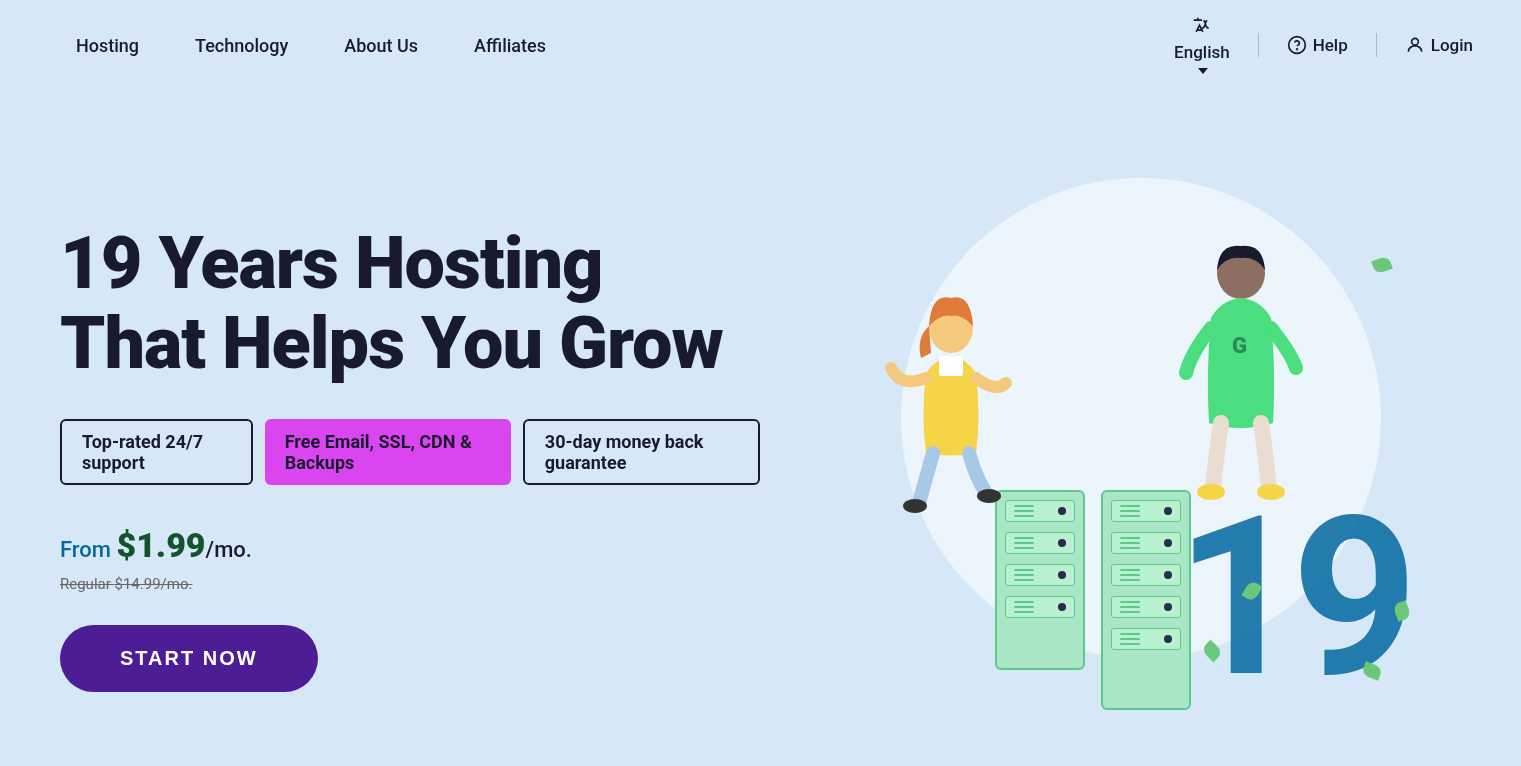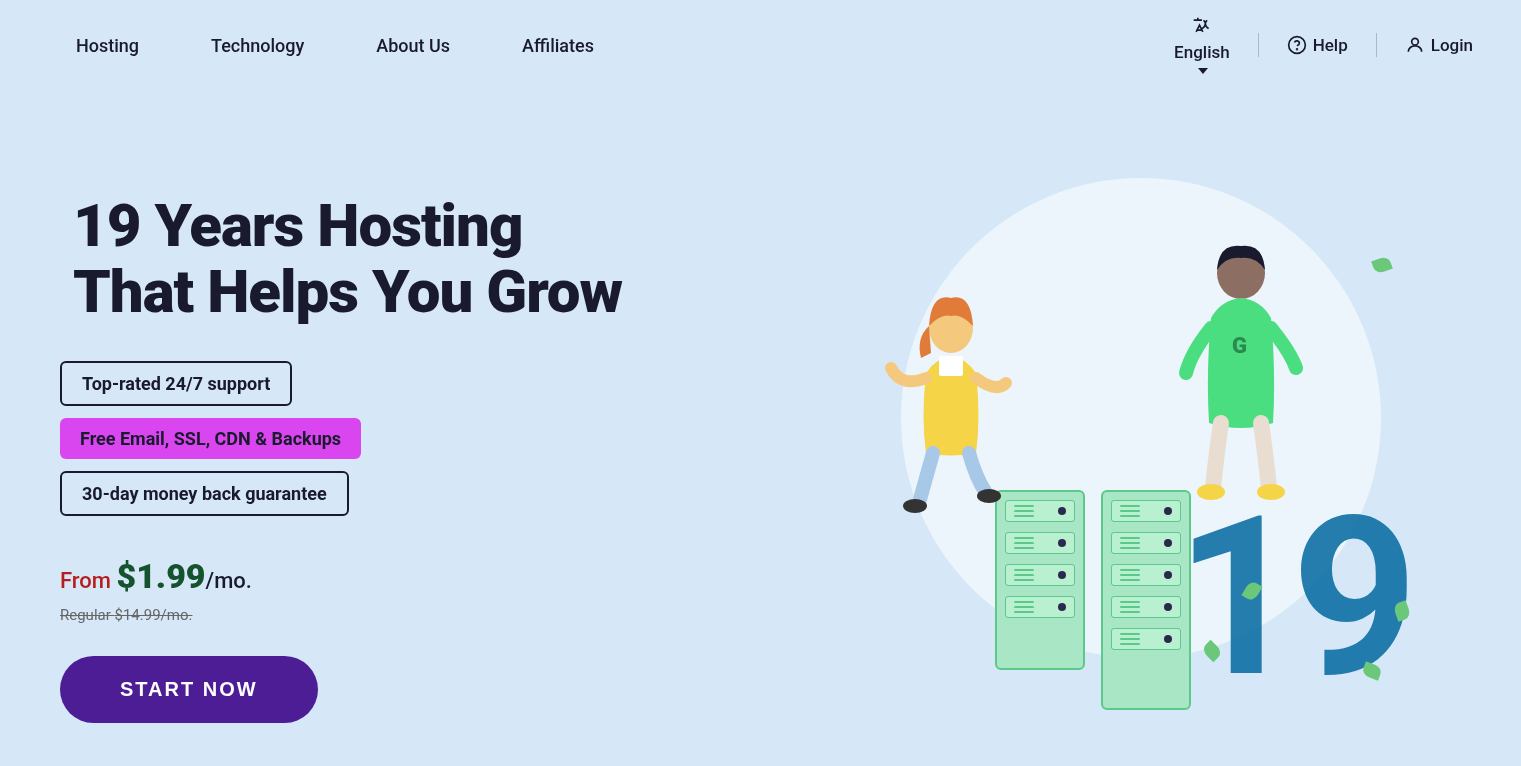--- a/index.html
+++ b/index.html
@@ -36,21 +36,21 @@
     .logo-text {
       font-size: 26px;
       font-weight: 700;
       color: #1a1a2e;
       font-family: 'Georgia', serif;
     }
 
     .nav-links {
       display: flex;
       align-items: center;
-      gap: 16px;
+      gap: 0;
       flex: 1;
     }
 
     .nav-link {
       font-size: 18px;
       font-weight: 500;
       color: #1a1a2e;
       text-decoration: none;
       padding: 0 28px;
       cursor: pointer;
@@ -102,32 +102,30 @@
       position: relative;
     }
 
     .hero-content {
       flex: 0 0 55%;
       max-width: 700px;
       padding-top: 20px;
     }
 
     .hero-title {
-      font-size: 60px;
+      font-size: 72px;
       font-weight: 900;
       color: #1a1a2e;
       line-height: 1.1;
       margin-bottom: 36px;
       letter-spacing: -1px;
-      margin-left: 13px;
     }
 
     .badges {
       display: flex;
-      flex-direction: column;
       gap: 12px;
       margin-bottom: 40px;
     }
 
     .badge {
       display: inline-flex;
       align-items: center;
       padding: 10px 20px;
       border-radius: 6px;
       font-size: 18px;
@@ -146,21 +144,21 @@
       color: #1a1a2e;
       border: none;
     }
 
     .pricing {
       margin-bottom: 10px;
     }
 
     .pricing-from {
       font-size: 22px;
-      color: #b91c1c;
+      color: #0369a1;
       font-weight: 500;
     }
 
     .pricing-amount {
       font-size: 34px;
       font-weight: 900;
       color: #14532d;
     }
 
     .pricing-period {

